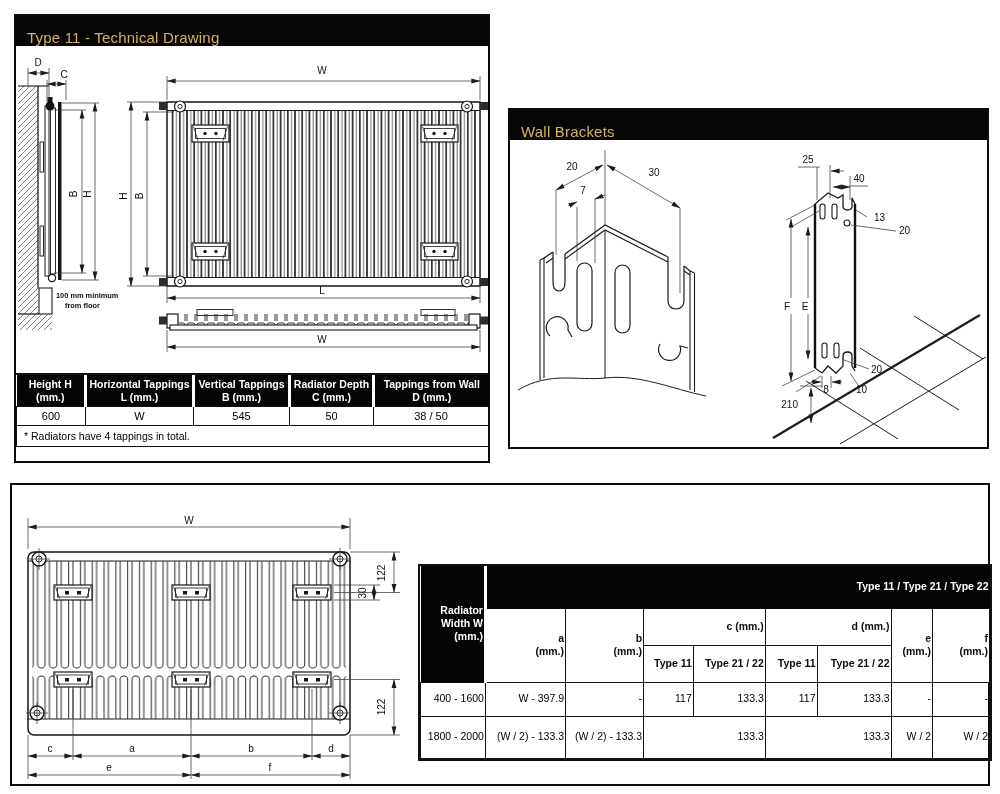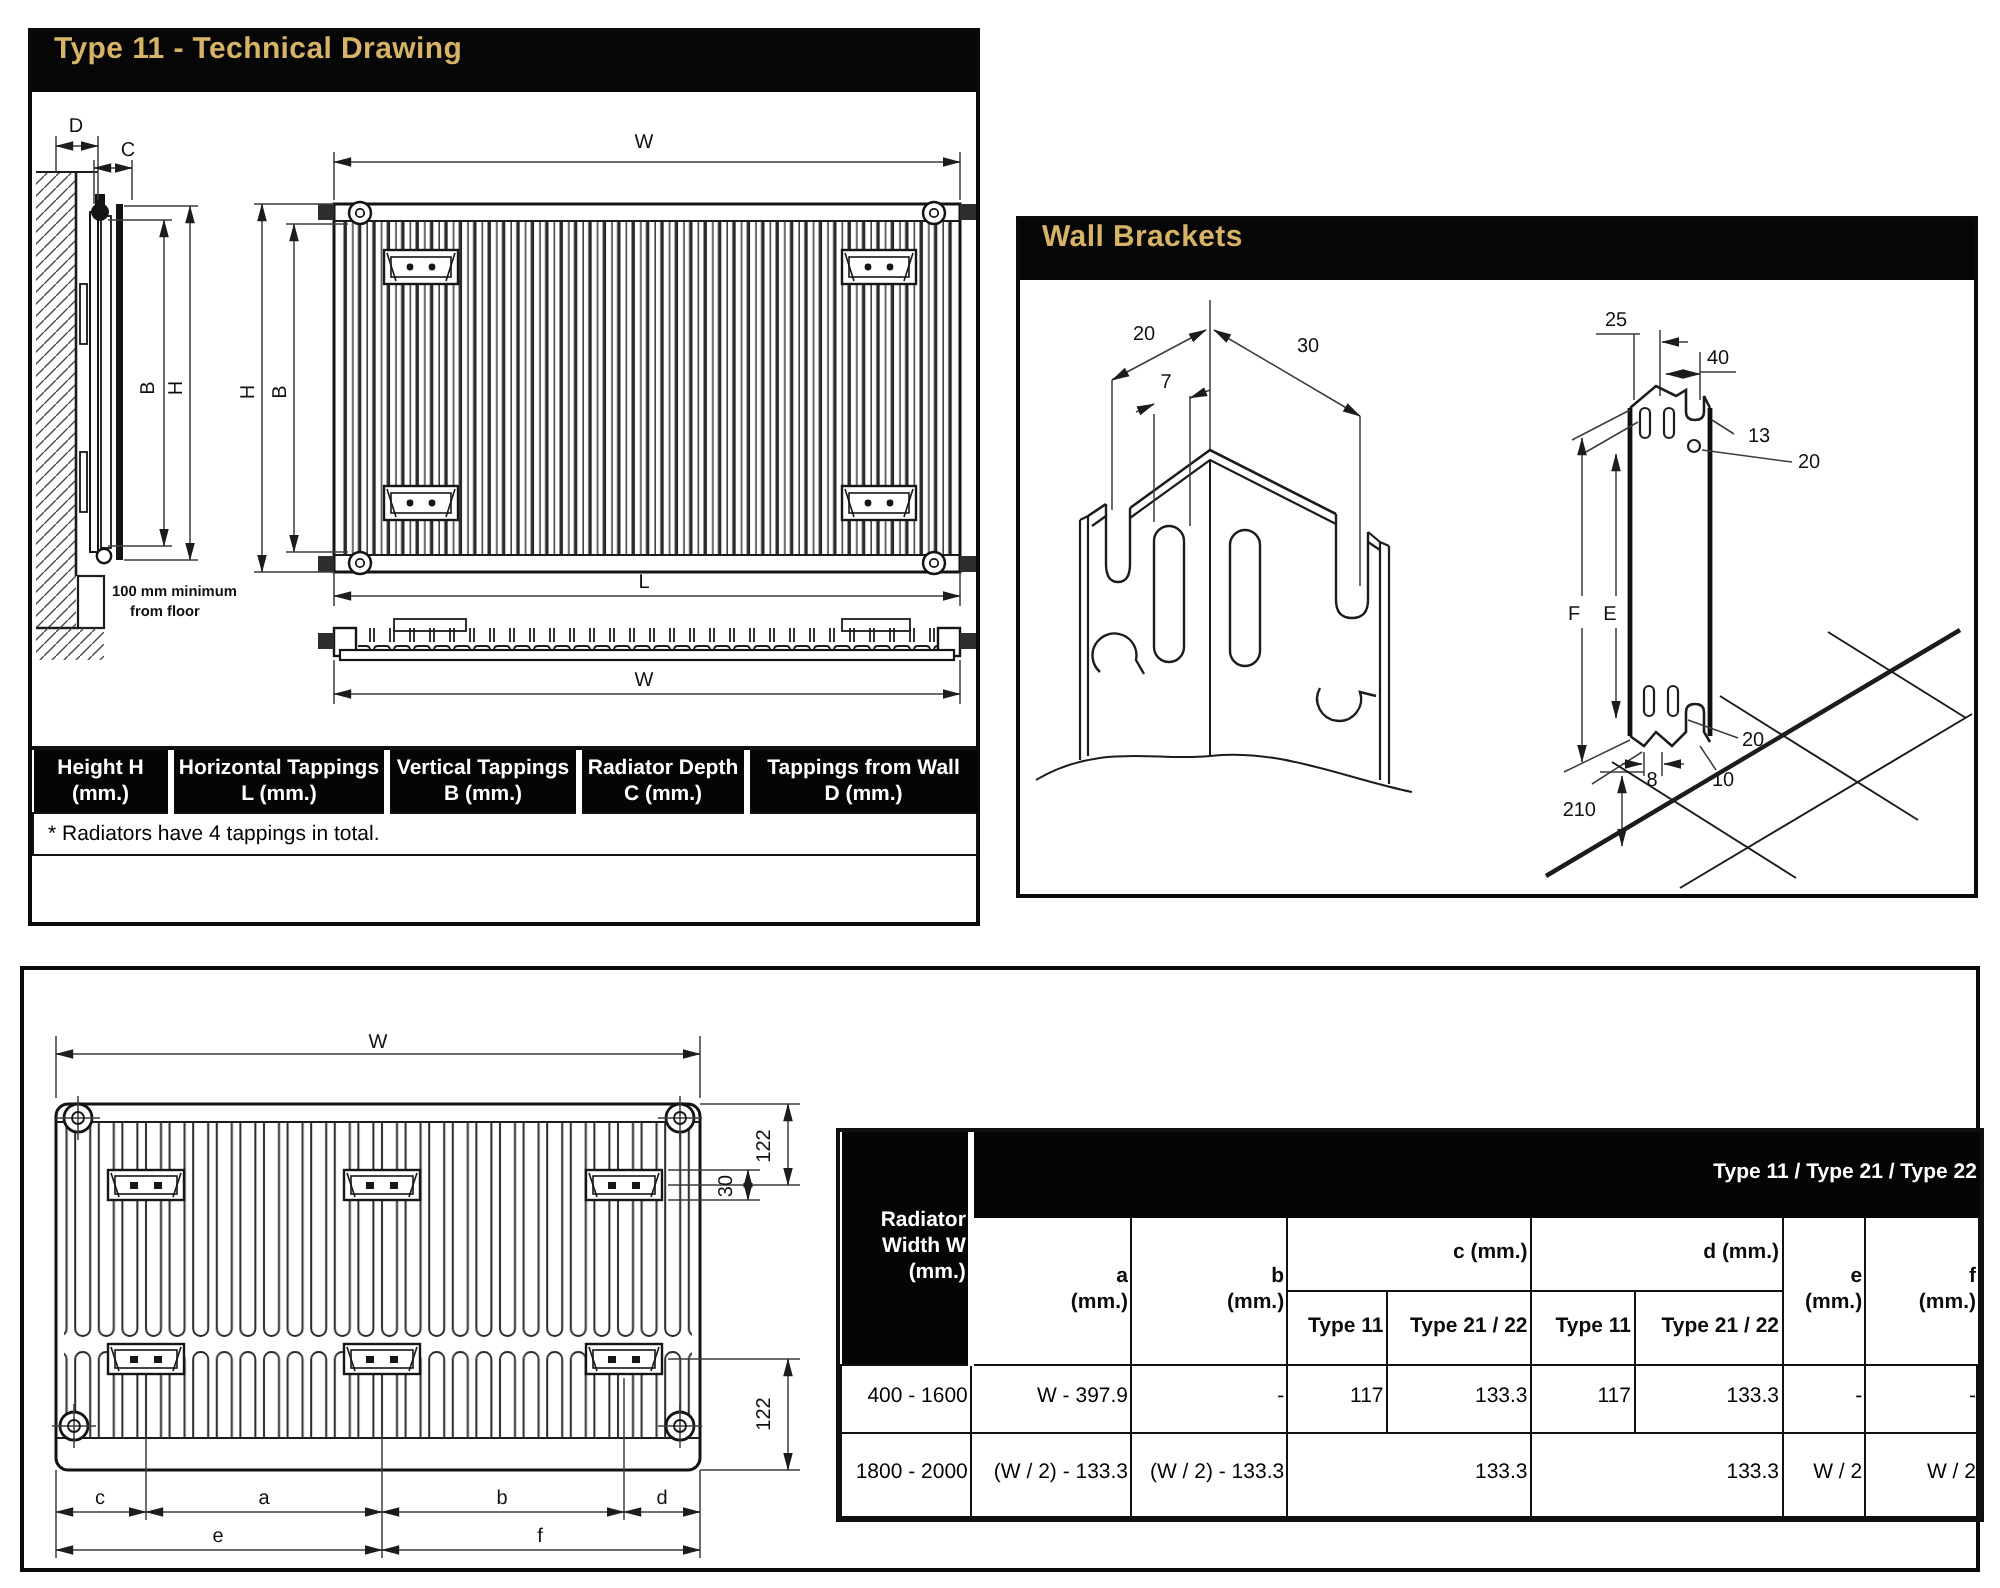--- a/index.html
+++ b/index.html
@@ -1,20 +1,20 @@
 <!DOCTYPE html>
 <html style="--accent-gold: #d6b366; --header-bg: #060606; --page-bg: #ffffff; --line: #1c1c1c;"><head>
 <meta charset="utf-8">
 <style>
   html,body{margin:0;padding:0;}
   body{width:1000px;height:794px;position:relative;background:var(--page-bg,#ffffff);
        font-family:"Liberation Sans",sans-serif;}
   .panel{position:absolute;border:2px solid #0b0b0b;background:#fff;box-sizing:border-box;}
   .panel-header{height:30px;background:var(--header-bg,#060606);color:var(--accent-gold,#d6b366);
-       display:flex;align-items:flex-start;padding:0 11px;font-weight:bold;font-size:15px;letter-spacing:.2px;}
+       display:flex;align-items:flex-end;padding:0 11px;font-weight:normal;font-size:15px;letter-spacing:.2px;}
   .panel-body{position:absolute;left:0;right:0;bottom:0;}
   #panel1 .panel-body{top:30px;}
   #panel2 .panel-body{top:30px;}
   #panel3 .panel-header{height:28px;font-size:14.5px;}
   #panel3 .panel-body{top:28px;}
   svg{display:block;}
   svg text{font-family:"Liberation Sans",sans-serif;font-size:10px;fill:#101010;}
   svg text.rot{font-size:10px;}
   svg text.sm{font-size:7.4px;font-weight:bold;}
   .ln{stroke:#1c1c1c;fill:none;}
@@ -183,20 +183,27 @@
             <th>Vertical Tappings
 B (mm.)</th>
             <th>Radiator Depth
 C (mm.)</th>
             <th>Tappings from Wall
 D (mm.)</th>
           </tr>
         </thead>
         <tbody>
           <tr>
+            <td>600</td>
+            <td>W</td>
+            <td>545</td>
+            <td>50</td>
+            <td>38 / 50</td>
+          </tr>
+          <tr>
             <td class="footnote" colspan="5">* Radiators have 4 tappings in total.</td>
           </tr>
         </tbody>
       </table>
     </div>
   </div>
 </section>
 
 <section id="panel2" class="panel" style="left:508px;top:68px;width:481px;height:341px;margin-top:40px;">
   <header class="panel-header">

